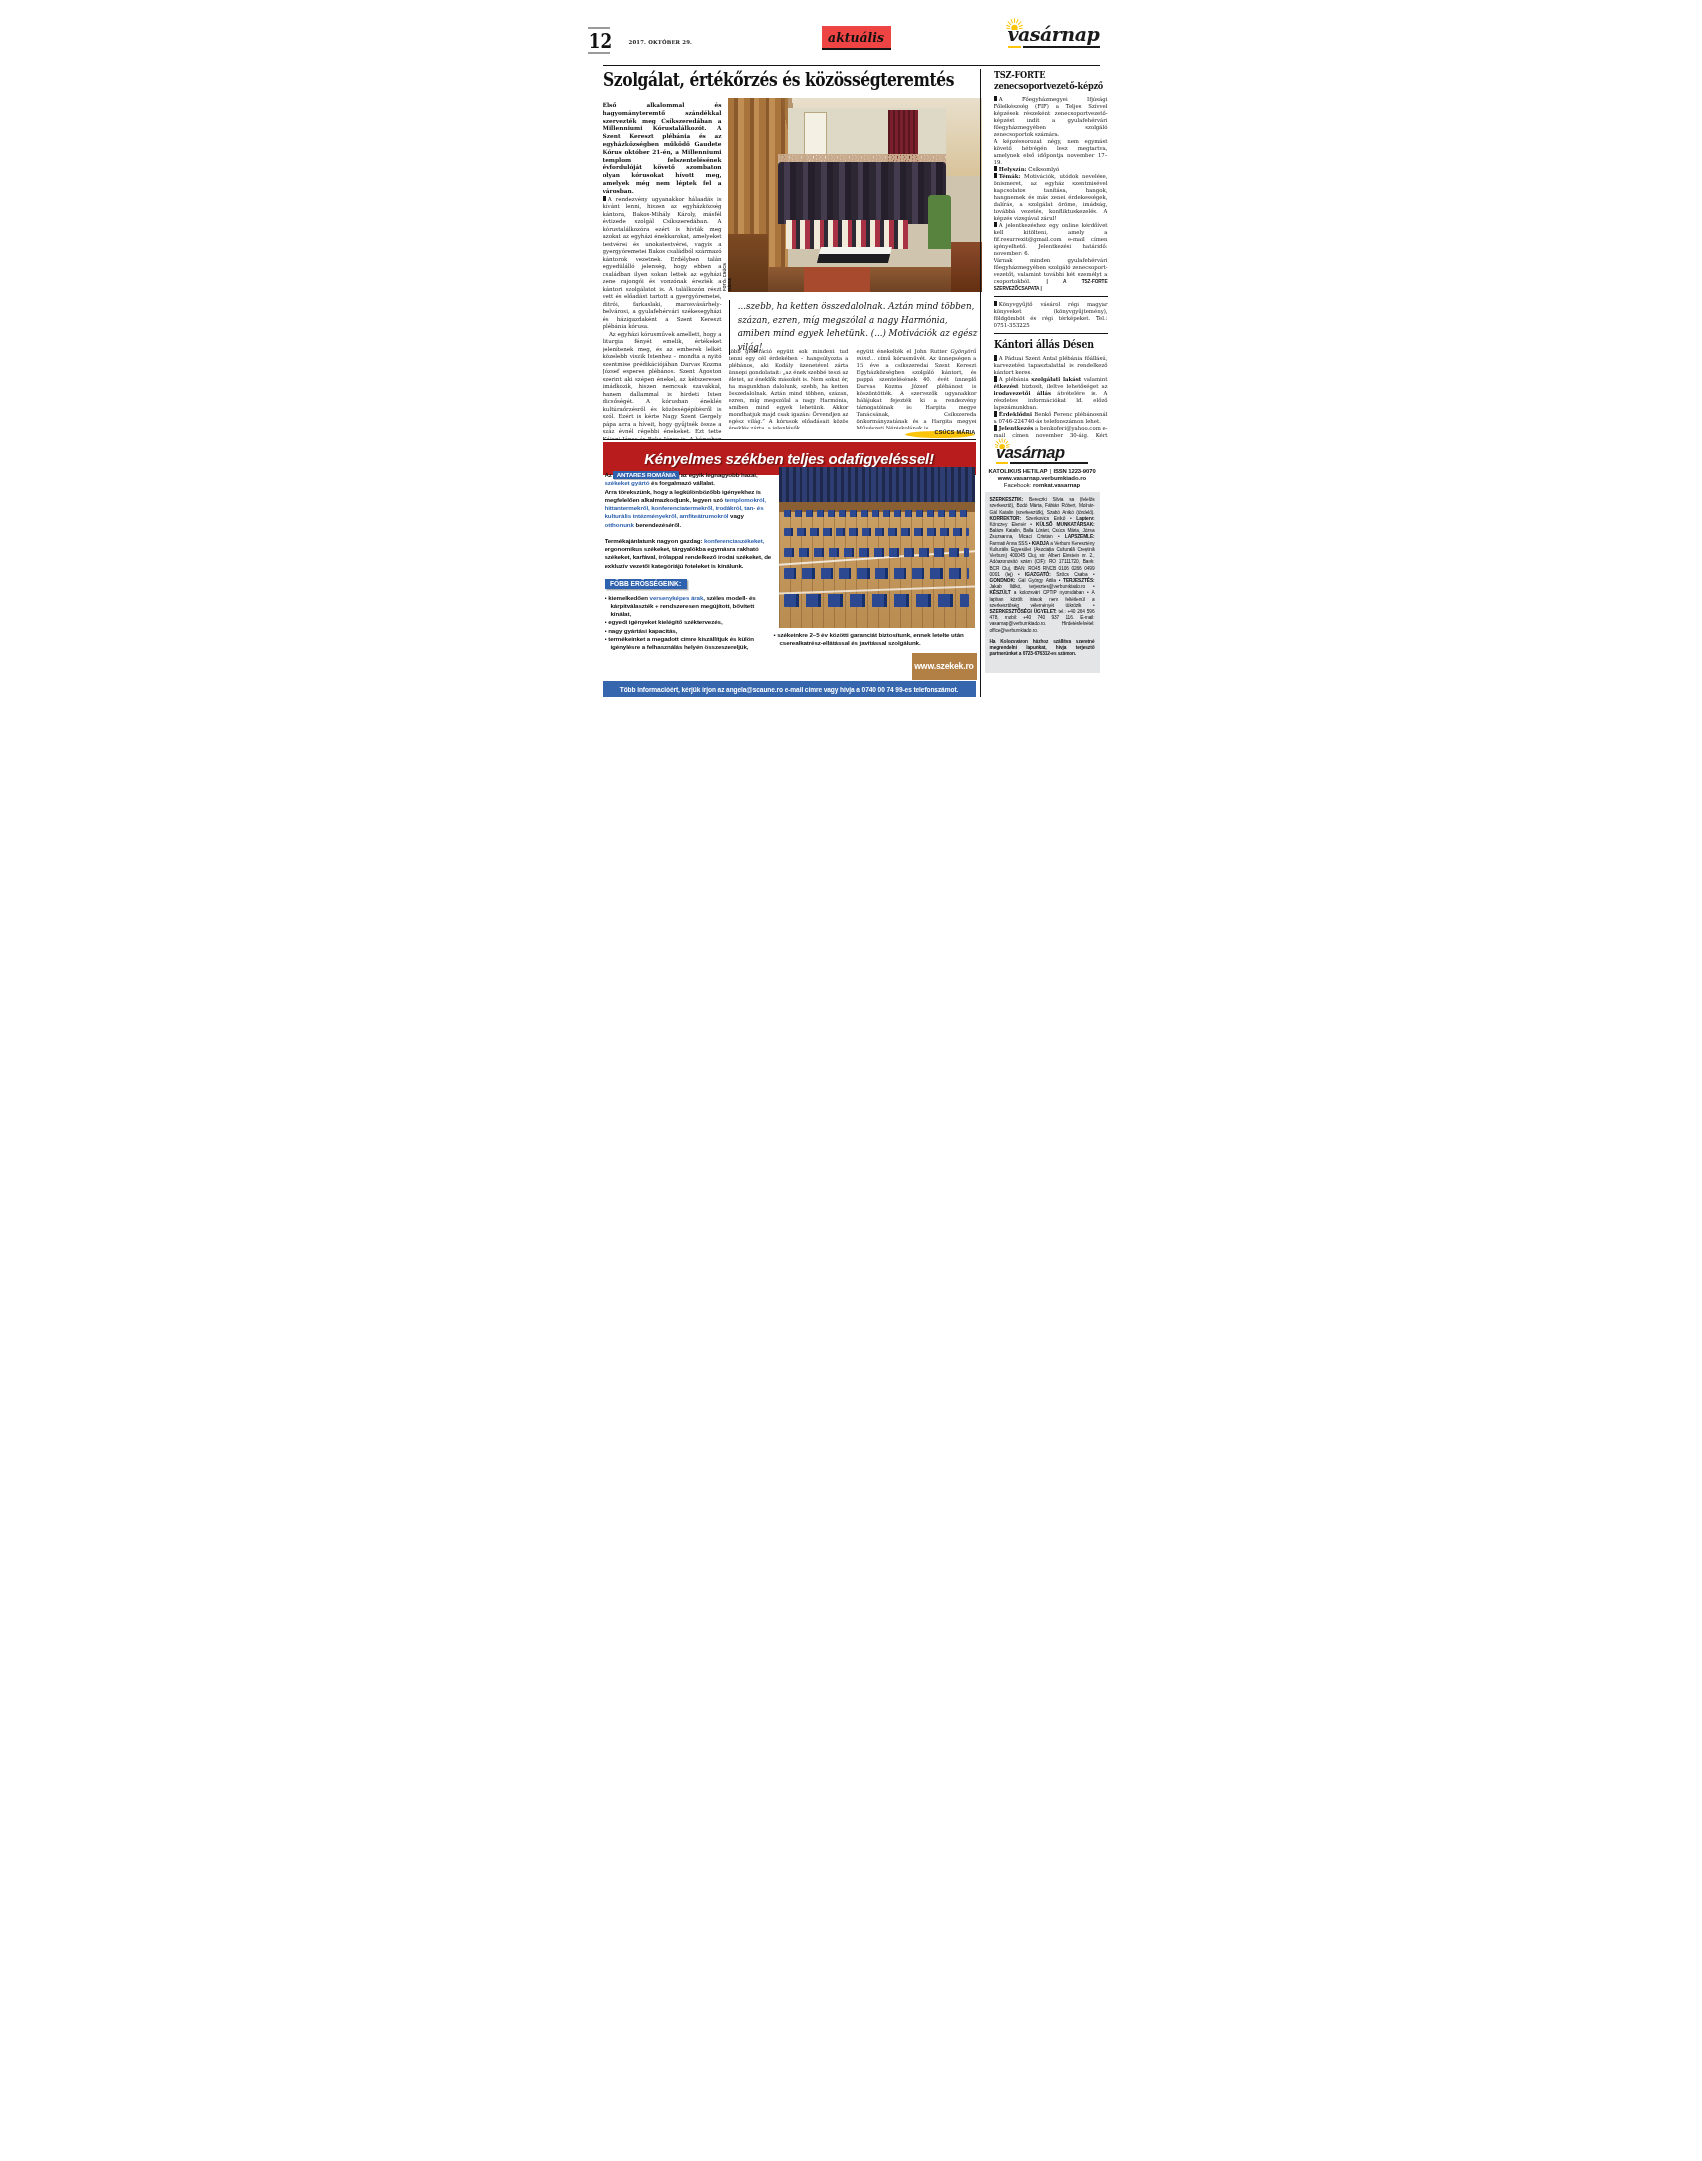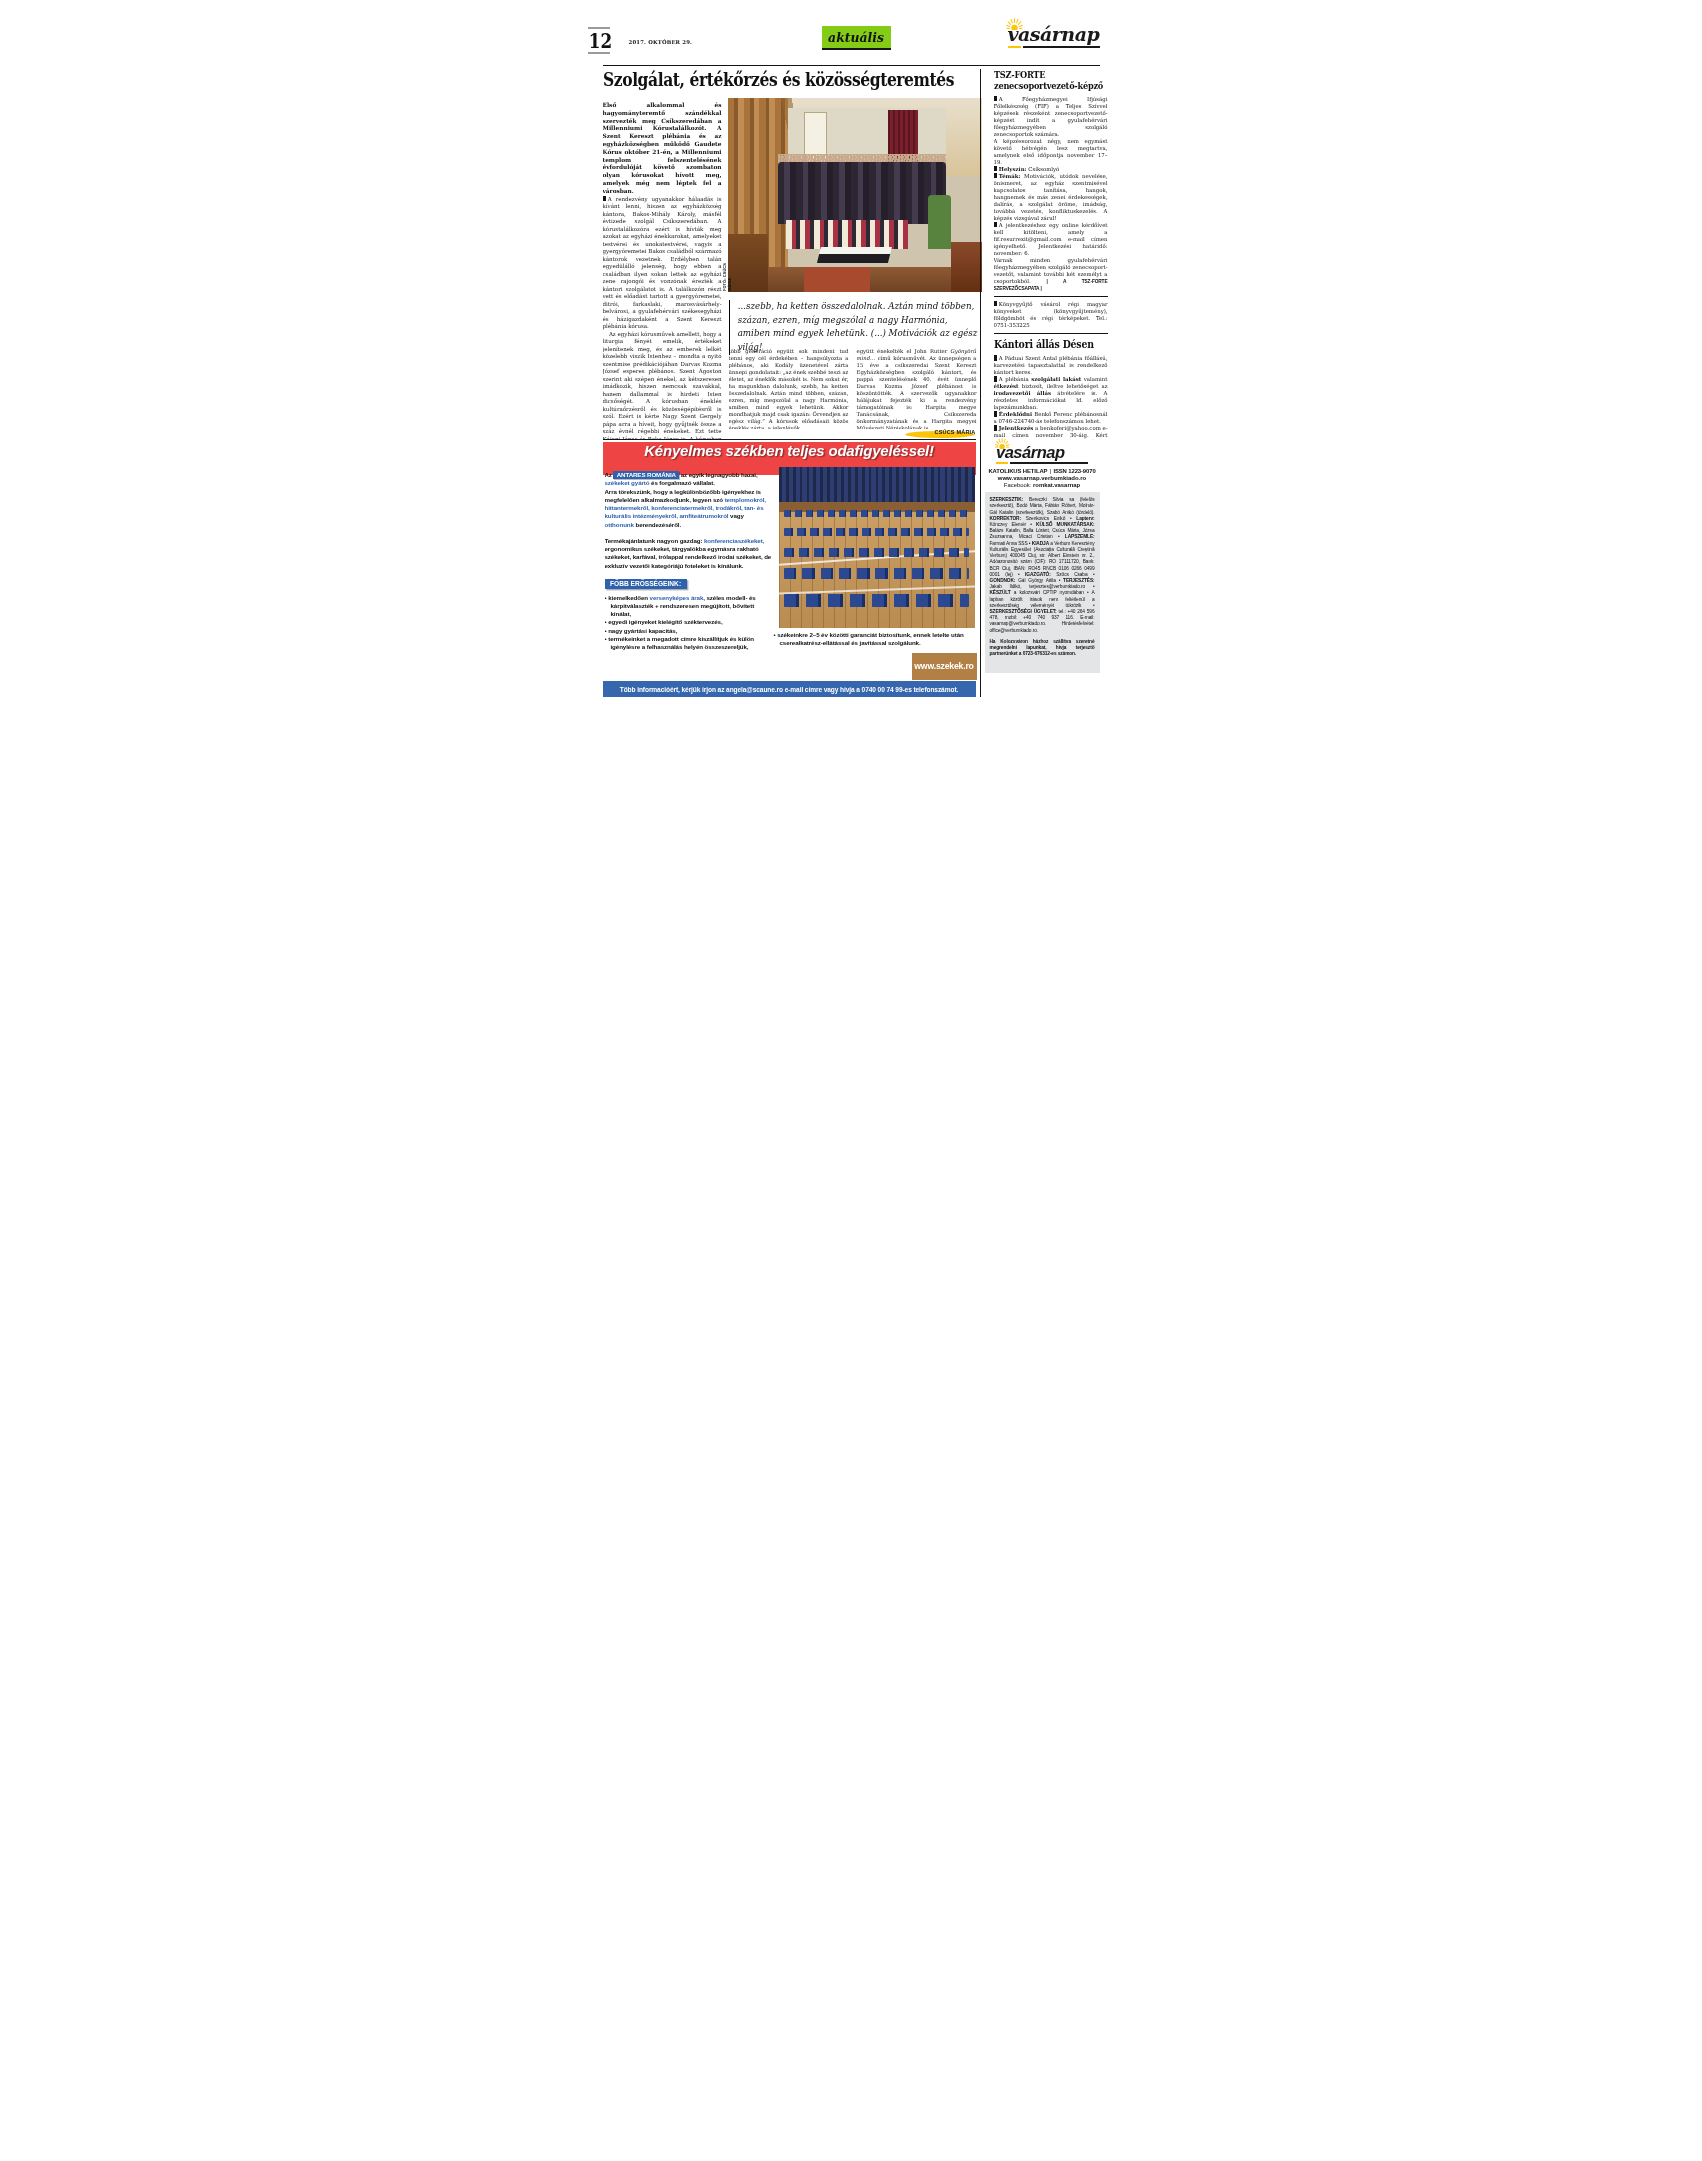--- a/index.html
+++ b/index.html
@@ -8,21 +8,21 @@
   .page{position:relative;width:567px;height:721px;background:#fff;overflow:hidden}
 
   
   .pageno-wrap{position:absolute;left:20px;top:26px;width:22px}
   .pageno-bar{height:2.3px;background:#9a9a9a;margin:0.9px 0}
   .pageno{font-weight:700;font-size:21px;line-height:21px;transform:scaleX(.8);
           transform-origin:0 50%;padding-left:0.9px}
   .edition-date{position:absolute;left:61px;top:39px;font-weight:700;font-size:5.3px;
           letter-spacing:0.2px}
   .section-box{position:absolute;left:254px;top:26px;width:69px;height:24px;
-          background:#84cc16;border-bottom:2.3px solid #141414;display:flex;
+          background:#ef4444;border-bottom:2.3px solid #141414;display:flex;
           align-items:center;justify-content:center}
   .section-box span{font-style:italic;font-weight:700;font-size:12.4px}
   .rule-top{position:absolute;left:35px;top:65px;width:497px;height:1.4px;background:#141414}
 
   
   .logo{position:relative;display:inline-block;font-style:italic;font-weight:700;color:#1a1a1a}
   .logo .sun{position:absolute;z-index:0}
   .logo .txt{position:relative;z-index:1;letter-spacing:-0.5px}
   .logo .ul{display:flex;gap:2.3px;margin-top:0.5px}
   .logo .ul .y{background:#fdc40a}
@@ -102,22 +102,22 @@
   .rightcol{position:absolute;left:426px;top:69px;width:114px;height:371px;overflow:hidden}
   .rc-title{font-weight:700;font-size:10px;line-height:11.2px;letter-spacing:-0.3px;
      transform:scaleX(.82);transform-origin:0 0;width:122%;margin-bottom:4.1px}
   .rightcol .np p{font-size:5.4px;line-height:7px;text-align:justify}
   .rc-rule{border:0;border-top:0.9px solid #141414;margin:4.1px 0}
   .rc-title2{font-weight:700;font-size:11px;letter-spacing:-0.2px;transform:scaleX(.85);
      transform-origin:0 0;width:118%;margin:1.8px 0 4.6px}
 
   
   .rule-mid{position:absolute;left:35px;top:439px;width:373px;height:0.9px;background:#141414}
-  .ad-banner{position:absolute;left:35px;top:442px;width:373px;height:33px;background:#ef4444;
-     display:flex;justify-content:center}
+  .ad-banner{position:absolute;left:35px;top:442px;width:373px;height:33px;background:#b91c1c;
+     display:flex;align-items:center;justify-content:center}
   .ad-banner span{font-family:"Liberation Sans",sans-serif;font-weight:700;font-style:italic;
      font-size:15px;color:#fff;letter-spacing:-0.2px;text-shadow:1.4px 1.4px 1.4px rgba(0,0,0,.45)}
   .ad-left{position:absolute;left:37px;top:471px;width:167px;height:206px;overflow:hidden;
      font-family:"Liberation Sans",sans-serif}
   .ad-left p{font-weight:700;font-size:6.2px;line-height:8.3px;letter-spacing:-0.1px}
   .ad-left p.gap{margin-bottom:7.8px}
   .ad-left p.bl{padding-left:6px;text-indent:-6px}
   .strengths{display:inline-block;background:#2f62ae;color:#fff;padding:1.4px 5.5px 1.8px;
      font-family:"Liberation Sans",sans-serif;font-weight:700;font-size:6.6px;
      box-shadow:1.4px 1.4px 0 rgba(80,80,80,.45);margin:0.9px 0 4.6px}

